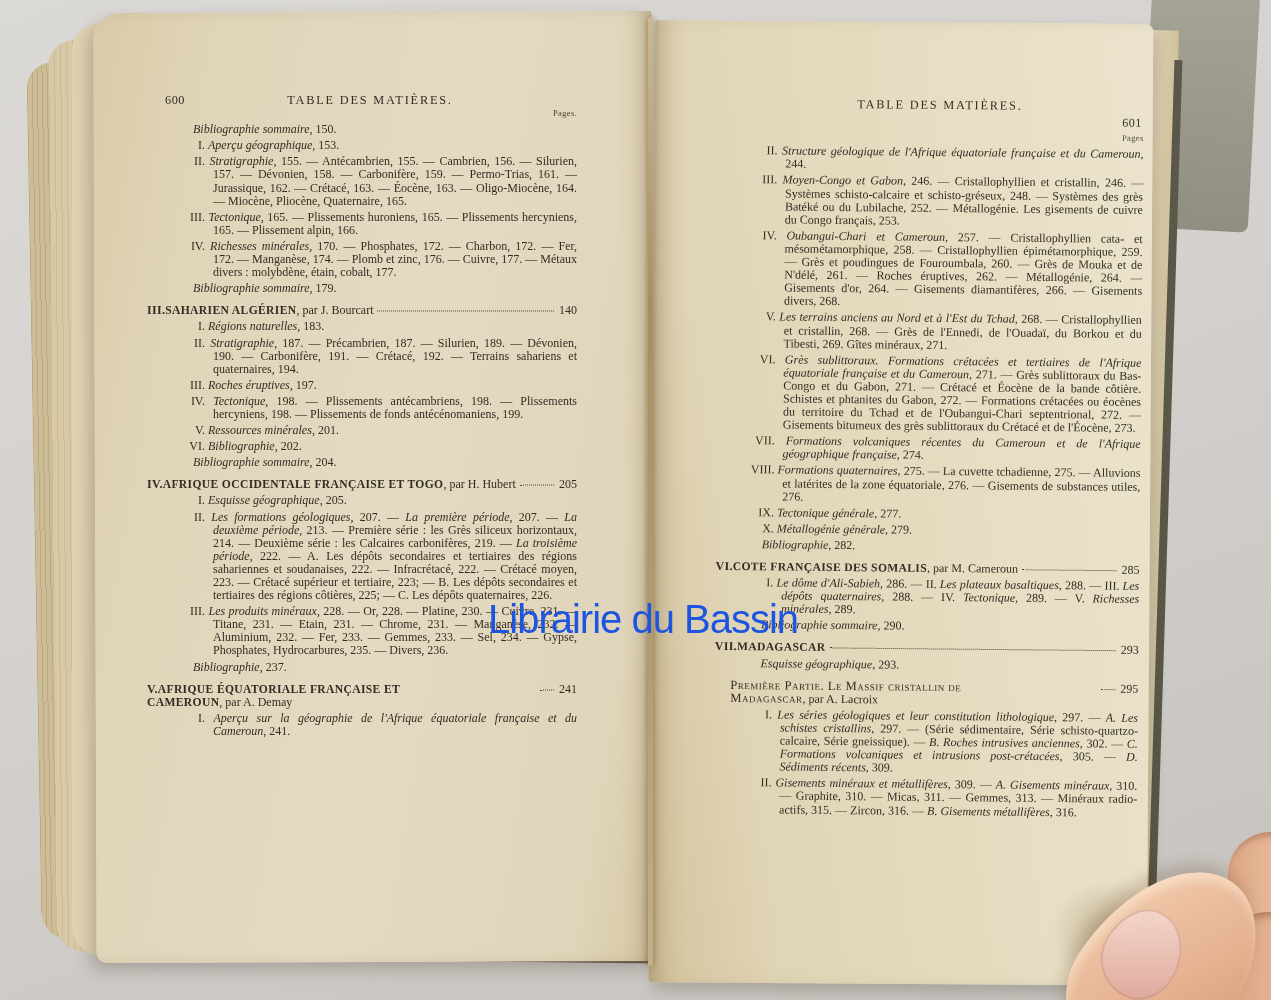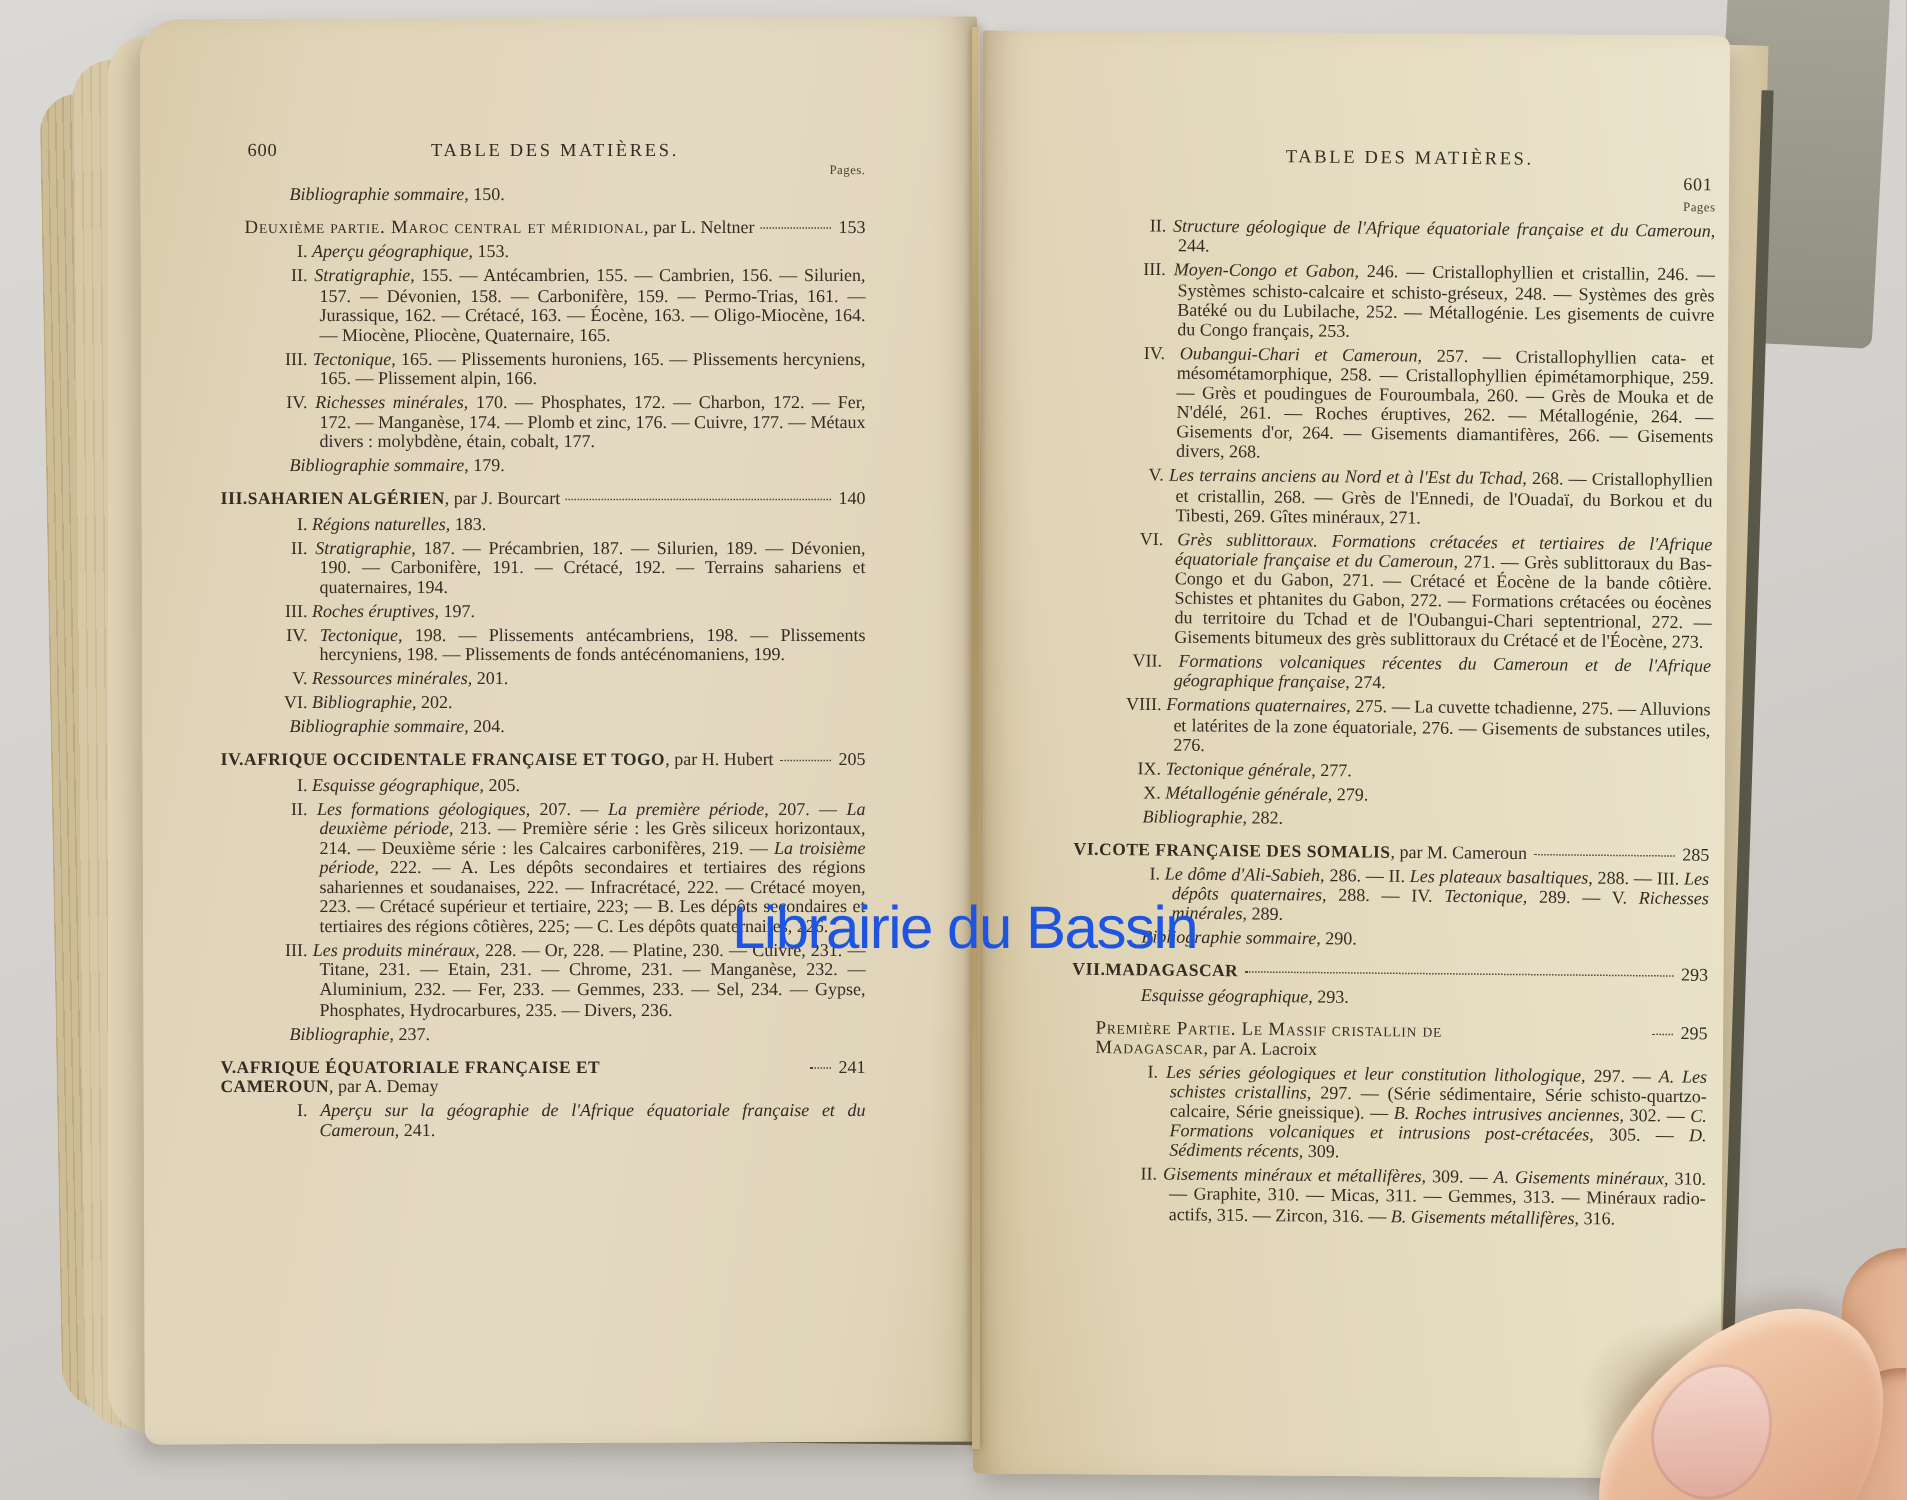--- a/index.html
+++ b/index.html
@@ -90,25 +90,20 @@
   <div class="gutter"></div>
 
   <div class="col col-left">
     <div class="hdr">
       <span class="folio-l">600</span>
       <span class="running">TABLE DES MATIÈRES.</span>
     </div>
     <div class="pages-lbl">Pages.</div>
     <div class="entries">
         <div class="entry biblio"><span class="body"><i>Bibliographie sommaire</i>, 150.</span></div>
-        <div class="entry part">
-          <span class="main"><span class="title">Deuxième partie. Maroc central et méridional</span><span class="author">, par L. Neltner</span></span>
-          <span class="leader"></span>
-          <span class="pg">153</span>
-        </div>
         <div class="entry item"><span class="num">I.</span> <span class="body"><i>Aperçu géographique</i>, 153.</span></div>
         <div class="entry item"><span class="num">II.</span> <span class="body"><i>Stratigraphie</i>, 155. — Antécambrien, 155. — Cambrien, 156. — Silurien, 157. — Dévonien, 158. — Carbonifère, 159. — Permo-Trias, 161. — Jurassique, 162. — Crétacé, 163. — Éocène, 163. — Oligo-Miocène, 164. — Miocène, Pliocène, Quaternaire, 165.</span></div>
         <div class="entry item"><span class="num">III.</span> <span class="body"><i>Tectonique</i>, 165. — Plissements huroniens, 165. — Plissements hercyniens, 165. — Plissement alpin, 166.</span></div>
         <div class="entry item"><span class="num">IV.</span> <span class="body"><i>Richesses minérales</i>, 170. — Phosphates, 172. — Charbon, 172. — Fer, 172. — Manganèse, 174. — Plomb et zinc, 176. — Cuivre, 177. — Métaux divers : molybdène, étain, cobalt, 177.</span></div>
         <div class="entry biblio"><span class="body"><i>Bibliographie sommaire</i>, 179.</span></div>
         <div class="entry chapter">
           <span class="main"><span class="num">III. </span><span class="title">SAHARIEN ALGÉRIEN</span><span class="author">, par J. Bourcart</span></span>
           <span class="leader"></span>
           <span class="pg">140</span>
         </div>

